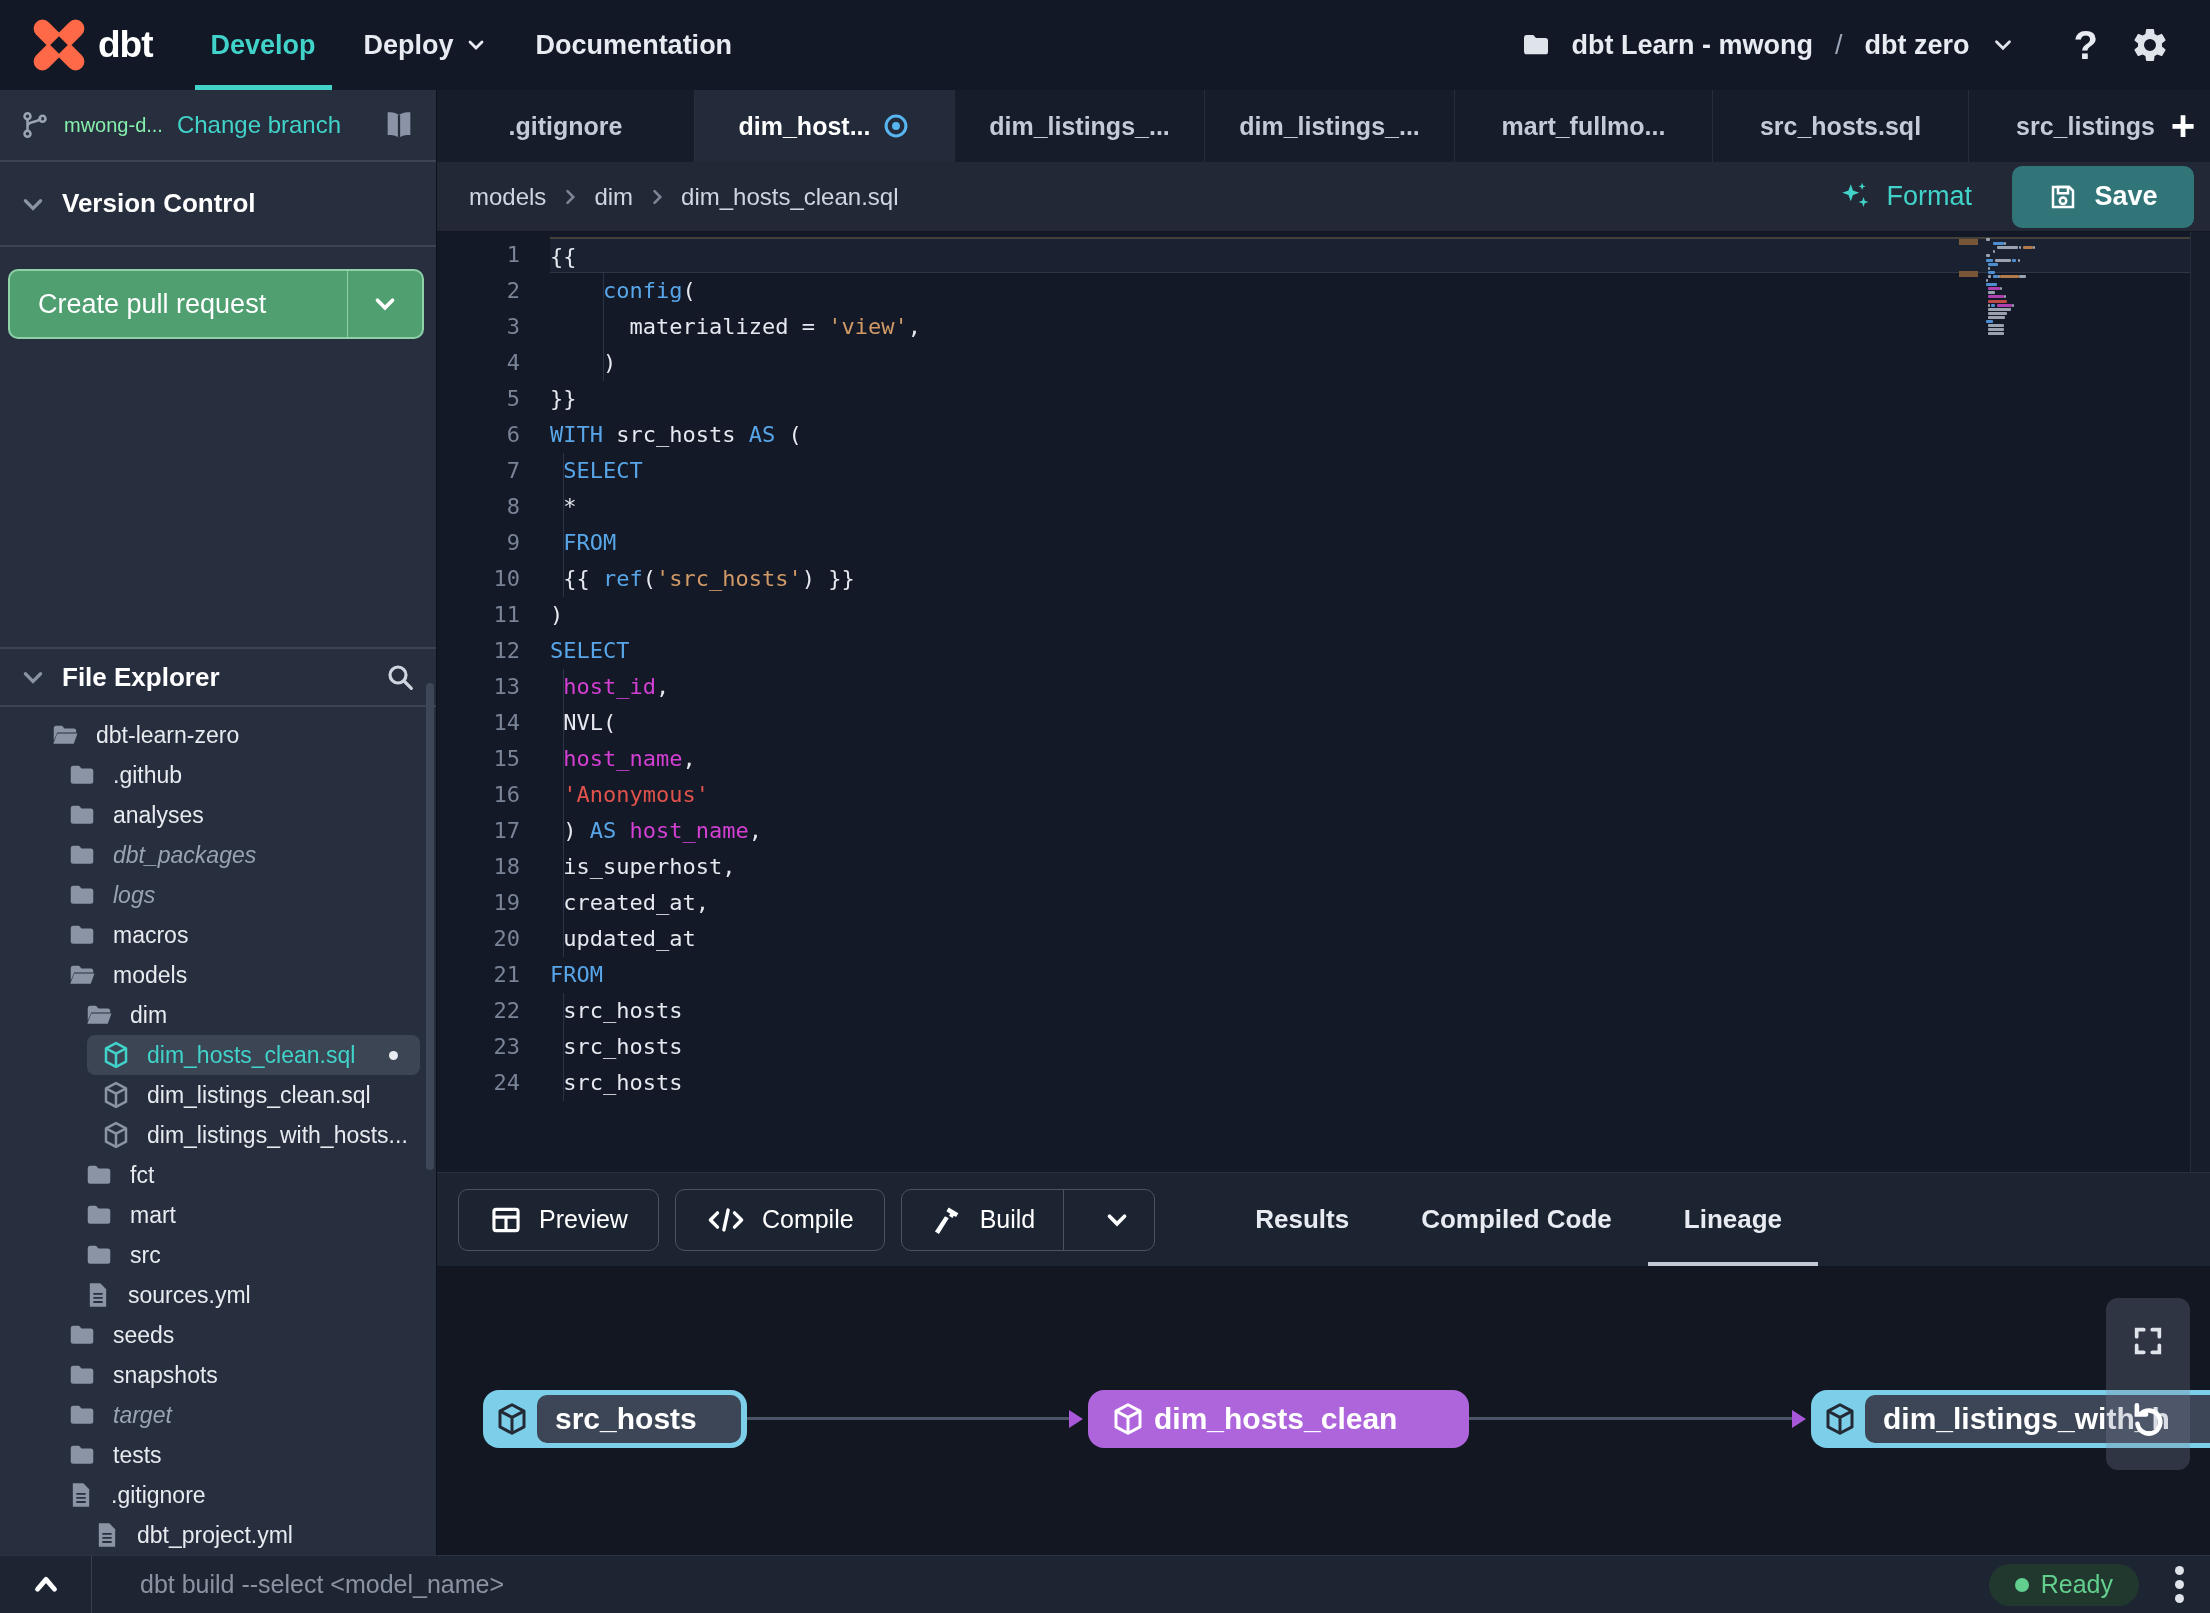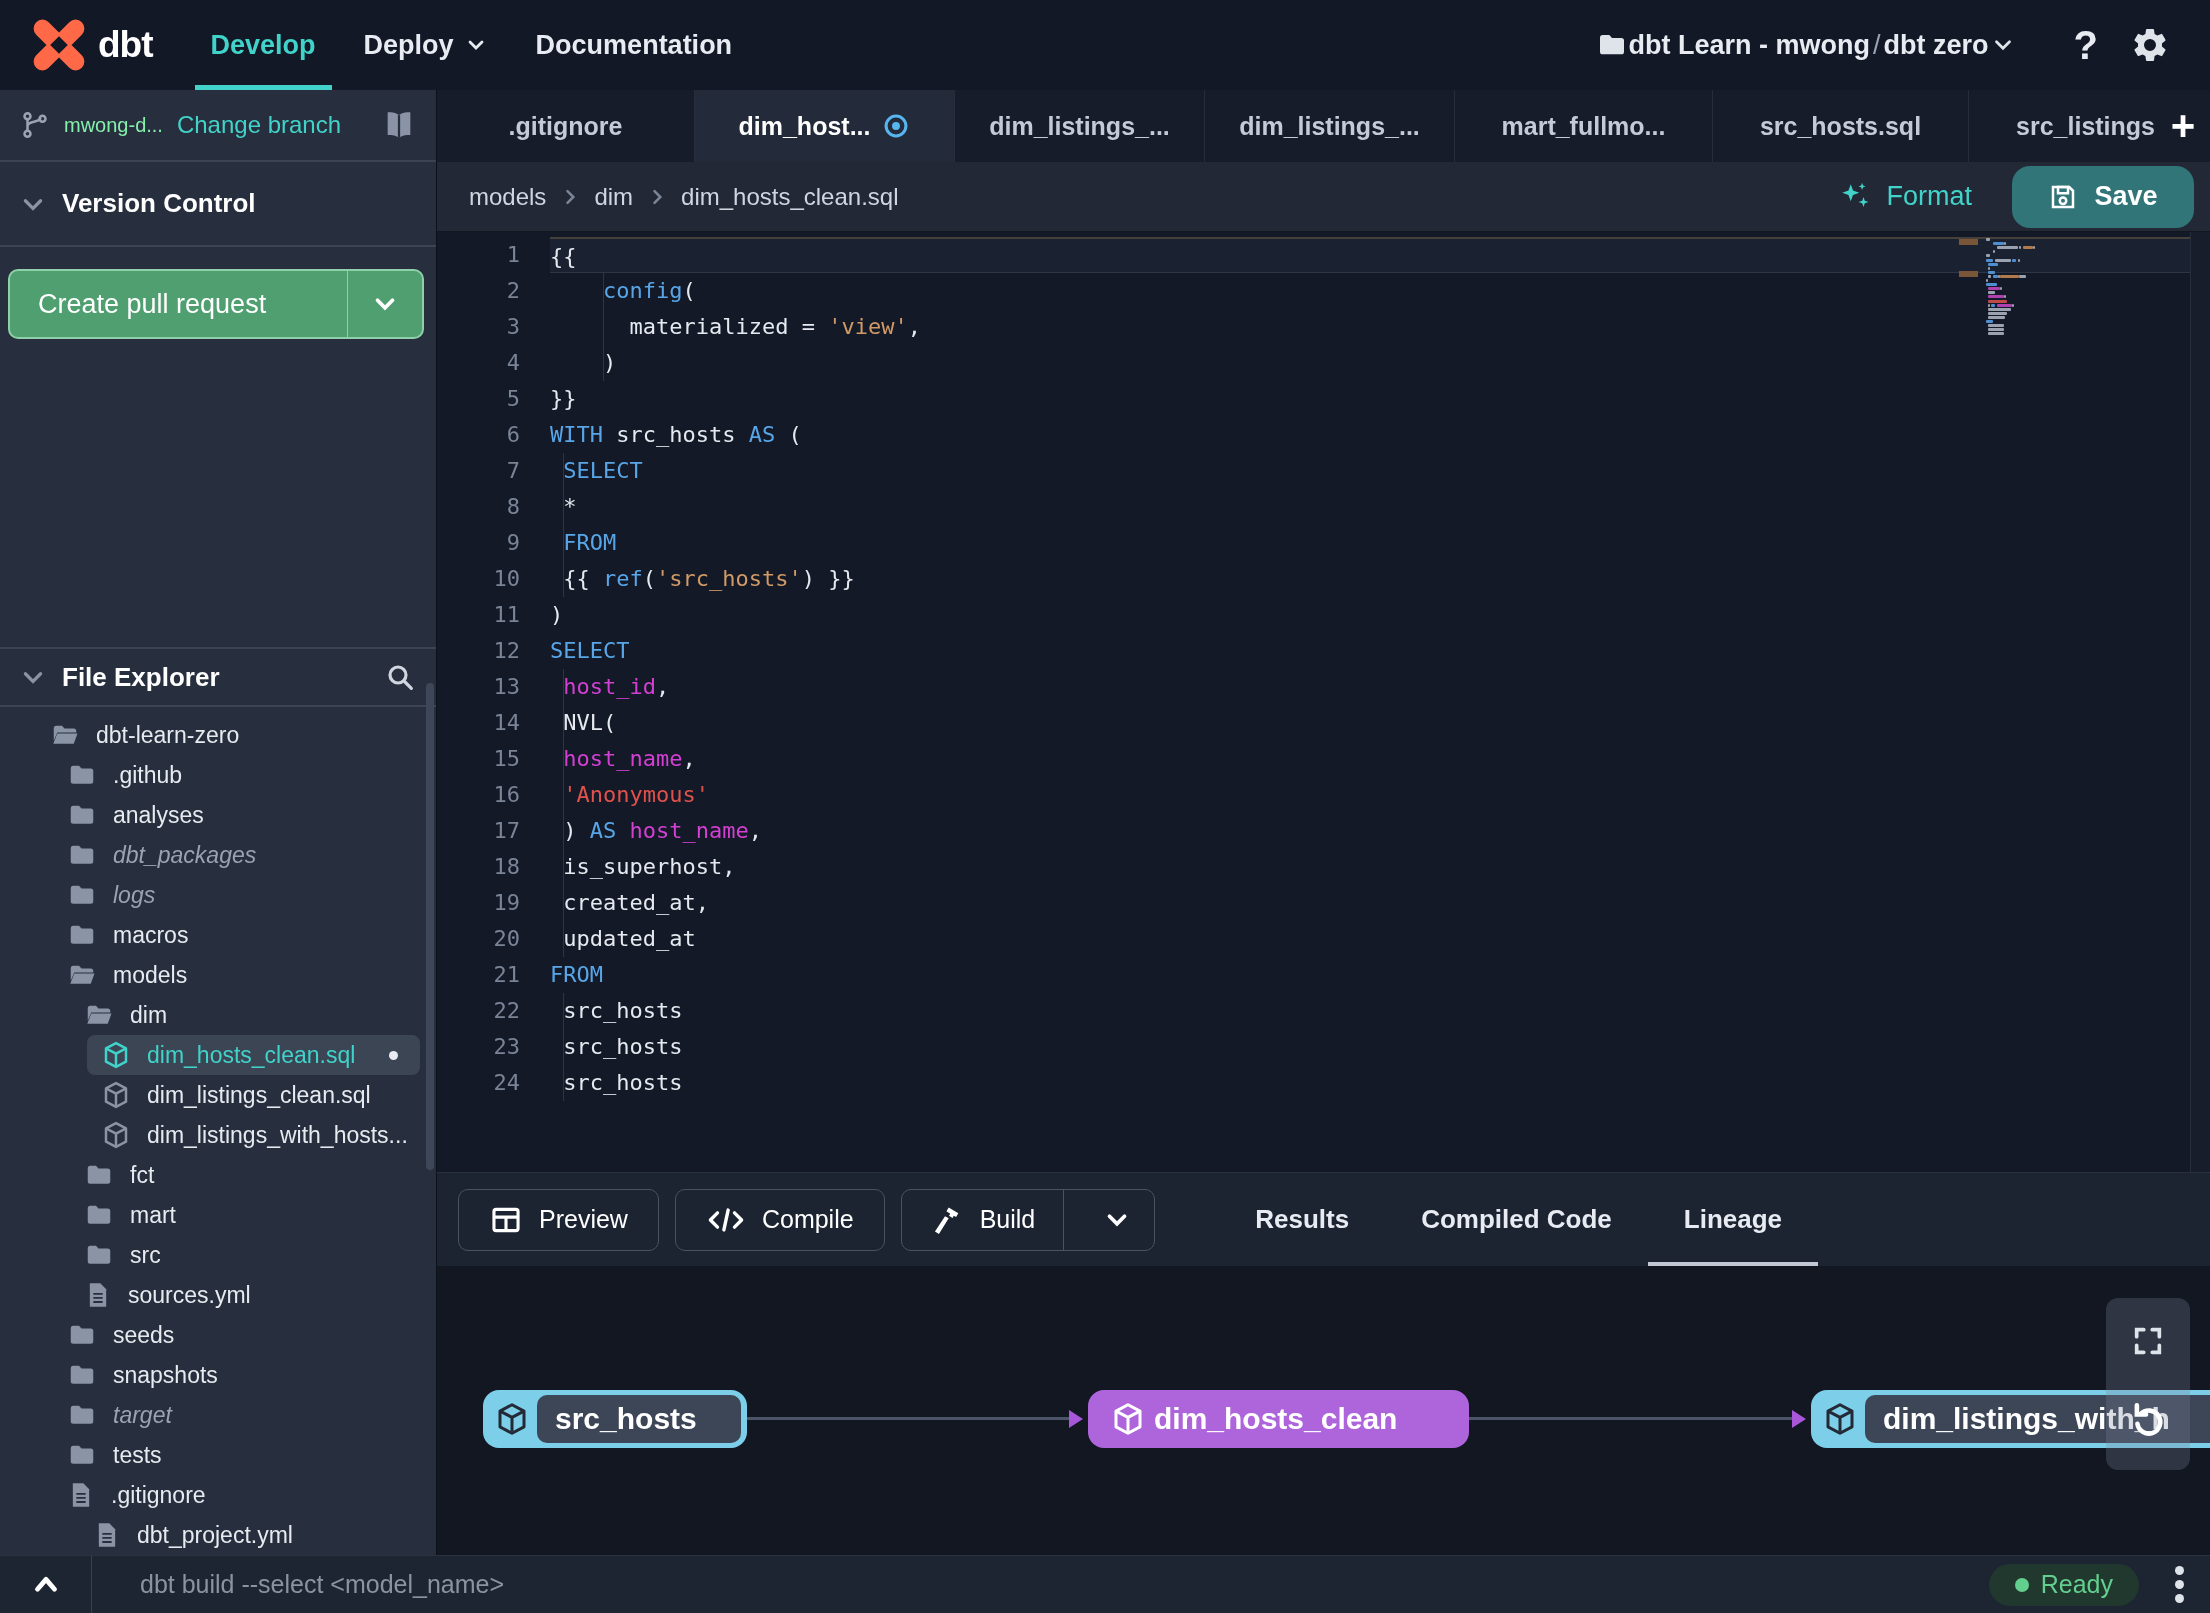--- a/index.html
+++ b/index.html
@@ -8,21 +8,21 @@
 
   
   .navbar{height:90px;background:#121826;display:flex;align-items:center;flex:none;position:relative}
   .logo{display:flex;align-items:center;gap:10px;padding:0 34px 0 30px}
   .logo-text{font-size:37px;font-weight:bold;color:#fff;letter-spacing:-1px}
   .main-nav{display:flex;align-items:stretch;height:100%}
   .nav-item{display:flex;align-items:center;gap:10px;padding:0 24px;font-size:27px;font-weight:bold;color:#e8ecf2;position:relative;cursor:pointer}
   .nav-item.active{color:#41d3c9}
   .nav-item.active::after{content:"";position:absolute;left:8px;right:8px;bottom:0;height:5px;background:#41d3c9}
   .nav-right{margin-left:auto;display:flex;align-items:center;gap:14px;padding-right:40px}
-  .project-picker{display:flex;align-items:center;gap:1px;font-size:27px;font-weight:bold;color:#e8ecf2;cursor:pointer}
+  .project-picker{display:flex;align-items:center;gap:20px;font-size:27px;font-weight:bold;color:#e8ecf2;cursor:pointer}
   .proj-sep{color:#9aa4b4;font-weight:normal;padding:0 2px}
   .help-icon{font-size:40px;font-weight:bold;color:#e8ecf2;padding:0 18px 0 44px;cursor:pointer}
   .icon{display:inline-flex;align-items:center;justify-content:center}
 
   
   .body{flex:1;display:flex;min-height:0}
   .sidebar{width:437px;flex:none;background:#272e3d;display:flex;flex-direction:column;position:relative;border-right:1px solid #0d1119}
   .branch-row{height:72px;flex:none;display:flex;align-items:center;gap:14px;padding:0 20px;border-bottom:2px solid #3c4454}
   .branch-name{font-size:20px;color:#86efac;white-space:nowrap}
   .branch-link{font-size:24px;color:#41d3c9;cursor:pointer}
@@ -50,21 +50,21 @@
   .tabbar{height:72px;flex:none;background:#161c2a;display:flex;position:relative;overflow:hidden}
   .tabs{display:flex;flex:1;min-width:0}
   .tab{flex:none;display:flex;align-items:center;justify-content:center;gap:12px;font-size:25px;font-weight:bold;color:#c3cbd8;border-right:1px solid #262d3c;cursor:pointer;overflow:hidden;white-space:nowrap}
   .tab.active{background:#232a39;color:#fff}
   .newtab{position:absolute;right:0;top:0;bottom:0;width:54px;display:flex;align-items:center;justify-content:center;font-size:42px;font-weight:bold;color:#fff;cursor:pointer;background:#161c2a}
   .crumb-row{height:70px;flex:none;background:#222836;display:flex;align-items:center;padding:0 16px 0 32px;border-bottom:1px solid #12161f}
   .breadcrumb{display:flex;align-items:center;gap:14px;font-size:24px;color:#cfd6e0}
   .crumb-sep{color:#7c8596}
   .crumb-actions{margin-left:auto;display:flex;align-items:center;gap:30px}
   .format-btn{display:flex;align-items:center;gap:14px;color:#41d3c9;font-size:27px;cursor:pointer;padding:0 10px}
-  .save-btn{width:182px;height:62px;background:#317579;border-radius:18px;display:flex;align-items:center;justify-content:center;gap:16px;color:#fff;font-size:27px;font-weight:bold;cursor:pointer}
+  .save-btn{width:182px;height:62px;background:#317579;border-radius:10px;display:flex;align-items:center;justify-content:center;gap:16px;color:#fff;font-size:27px;font-weight:bold;cursor:pointer}
 
   .editor{flex:1;min-height:0;background:#131927;position:relative;overflow:hidden}
   .code{position:absolute;inset:0;padding-top:5px;font-family:"DejaVu Sans Mono",monospace;font-size:22px}
   .code-line{height:36px;line-height:36px;display:flex;position:relative;white-space:pre}
   .gutter{width:113px;flex:none;text-align:right;padding-right:30px;color:#7a8497}
   .lcontent{flex:1;position:relative;padding-left:0}
   .code-line.current .lcontent{background:#1a2130;border-top:2px solid #45413a;border-bottom:1px solid #2e3544}
   .tok-plain{color:#e6e9ef}.tok-kw{color:#58a6e8}.tok-str{color:#d19a66}.tok-strred{color:#e0524b}.tok-col{color:#d43fd4}
   .guide{position:absolute;top:0;bottom:0;width:1px;background:#2c3547}
   .minimap{position:absolute;left:1549px;top:6px;width:140px}

